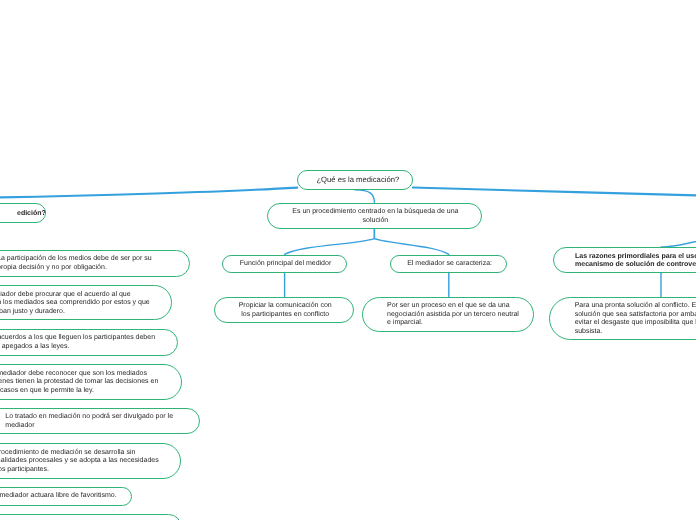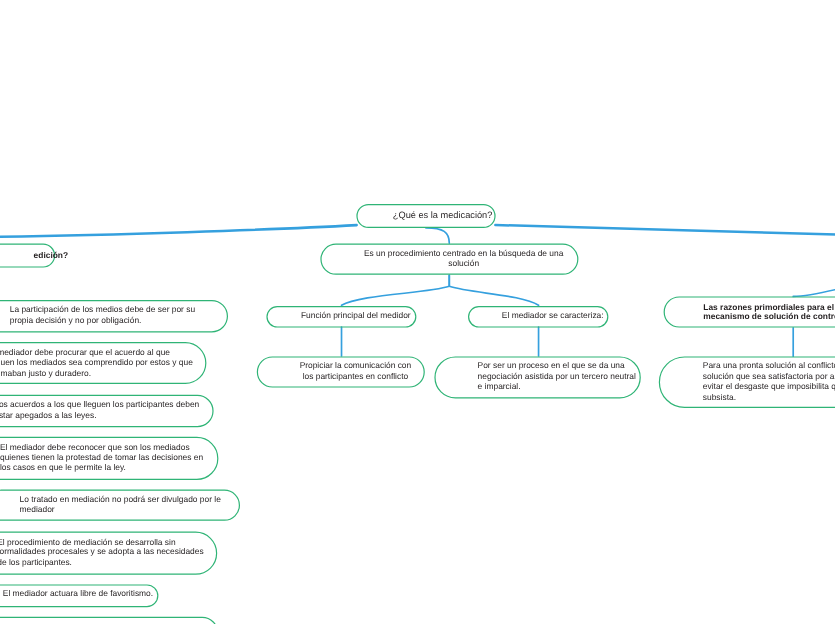--- a/index.html
+++ b/index.html
@@ -7,21 +7,21 @@
   body{width:696px;height:520px;overflow:hidden;
        font-family:"Liberation Sans",sans-serif;
        -webkit-font-smoothing:antialiased;text-rendering:geometricPrecision;}
   #canvas{position:relative;width:696px;height:520px;overflow:hidden;background:#fff;}
   svg.links{position:absolute;left:0;top:0;width:696px;height:520px;}
   .node{position:absolute;box-sizing:border-box;
         border:1.2px solid #2fb476;
         border-radius:999px;background:transparent;color:#231f20;}
   .node > .lbl{position:absolute;display:block;
              font-size:7px;line-height:8.5px;white-space:pre;
-             text-align:left;margin-left:11px;}
+             text-align:left;}
   .node.bold > .lbl{font-weight:bold;}
   .node.big > .lbl{font-size:7.7px;}
 </style>
 </head>
 <body>
 
 <div id="canvas">
   <svg class="links" viewBox="0 0 696 520" xmlns="http://www.w3.org/2000/svg">
     <g fill="none" stroke="#35a0de" stroke-linecap="round">
       <path d="M 297.2 187.6 C 230 191.5 90 196 -10 197.5" stroke-width="2.1"></path>

